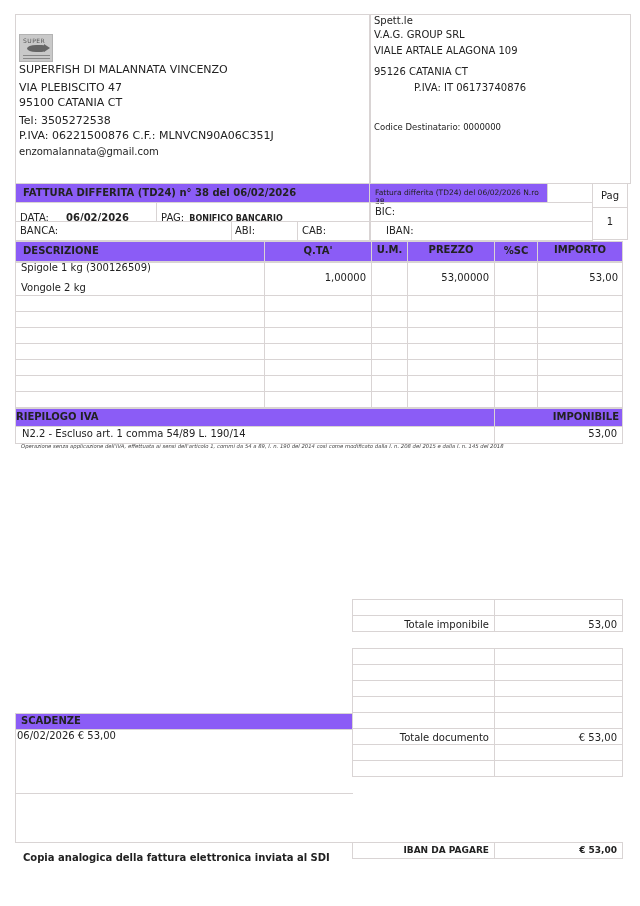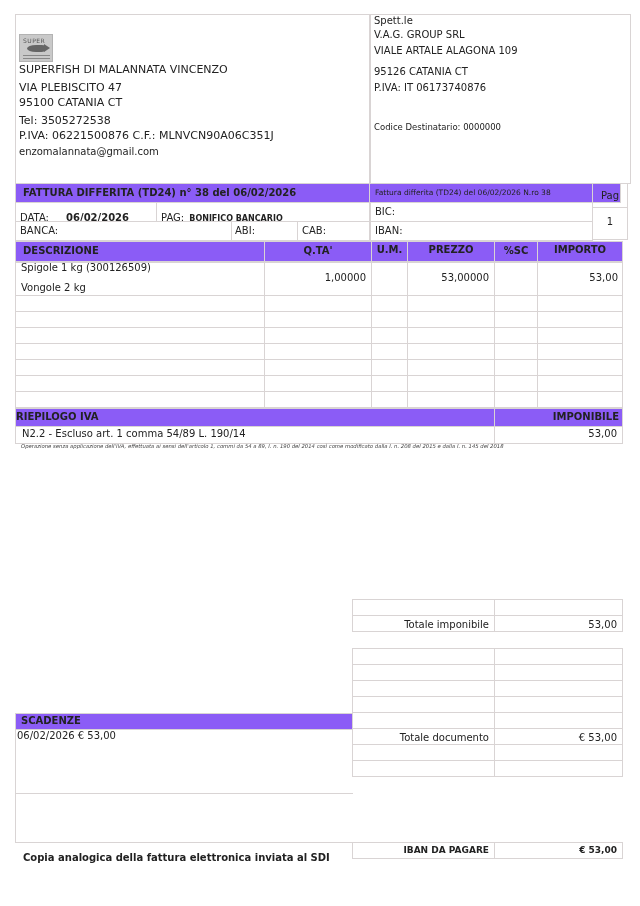--- a/index.html
+++ b/index.html
@@ -49,43 +49,43 @@
   <div style="top:114px;">Tel: 3505272538</div>
   <div style="top:129px;">P.IVA: 06221500876 C.F.: MLNVCN90A06C351J</div>
   <div style="top:146px;font-size:10px;">enzomalannata@gmail.com</div>
 </div>
 
 <div class="recv">
   <div style="top:15px;">Spett.le</div>
   <div style="top:29px;">V.A.G. GROUP SRL</div>
   <div style="top:45px;">VIALE ARTALE ALAGONA 109</div>
   <div style="top:66px;">95126 CATANIA CT</div>
-  <div style="top:82px;">P.IVA: IT 06173740876</div>
+  <div style="top:82px;margin-left:40px;">P.IVA: IT 06173740876</div>
   <div style="top:122px;font-size:8.5px;">Codice Destinatario: 0000000</div>
 </div>
 
 <div class="abs bd gray b t10" style="left:15px;top:183px;width:356px;height:20px;padding:3px 0 0 7px;">FATTURA DIFFERITA (TD24) n° 38 del 06/02/2026</div>
-<div class="abs bd gray t7" style="left:369px;top:183px;width:252px;height:20px;padding:4px 0 4px 5px;">Fattura differita (TD24) del 06/02/2026 N.ro 38</div>
+<div class="abs bd gray t7" style="left:369px;top:183px;width:179px;height:20px;padding:4px 0 4px 5px;">Fattura differita (TD24) del 06/02/2026 N.ro 38</div>
 <div class="abs bd t10 c" style="left:592px;top:183px;width:36px;height:25px;padding-top:6px;">Pag</div>
 <div class="abs bd t10 c" style="left:592px;top:207px;width:36px;height:33px;padding-top:8px;">1</div>
 
 <div class="abs bd" style="left:15px;top:202px;width:142px;height:20px;padding:3px 0 0 4px;">
   <span class="t10">DATA:</span>
   <span class="t10 b" style="margin-left:12px;">06/02/2026</span>
 </div>
 <div class="abs bd" style="left:156px;top:202px;width:215px;height:20px;padding:3px 0 0 4px;">
   <span class="t10">PAG:</span>
   <span class="t8 b">BONIFICO BANCARIO</span>
 </div>
 <div class="abs bd t10" style="left:369px;top:202px;width:224px;height:20px;padding:3px 0 0 5px;">BIC:</div>
 
 <div class="abs bd t10" style="left:15px;top:221px;width:217px;height:20px;padding:3px 0 0 4px;">BANCA:</div>
 <div class="abs bd t10" style="left:231px;top:221px;width:67px;height:20px;padding:3px 0 0 3px;">ABI:</div>
 <div class="abs bd t10" style="left:297px;top:221px;width:74px;height:20px;padding:3px 0 0 4px;">CAB:</div>
-<div class="abs bd t10" style="left:369px;top:221px;width:224px;height:20px;padding:3px 0 0 5px;">IBAN:</div>
+<div class="abs bd t10" style="left:369px;top:221px;width:224px;height:20px;padding:3px 0 0 16px;">IBAN:</div>
 
 <div class="abs bd gray b t10" style="left:15px;top:241px;width:250px;height:21px;padding:3px 0 0 7px;">DESCRIZIONE</div>
 <div class="abs bd gray b t10 c" style="left:264px;top:241px;width:108px;height:21px;padding-top:3px;">Q.TA'</div>
 <div class="abs bd gray b t10 c" style="left:371px;top:241px;width:37px;height:21px;padding-top:2px;">U.M.</div>
 <div class="abs bd gray b t10 c" style="left:407px;top:241px;width:88px;height:21px;padding-top:2px;">PREZZO</div>
 <div class="abs bd gray b t10 c" style="left:494px;top:241px;width:44px;height:21px;padding-top:3px;">%SC</div>
 <div class="abs bd gray b t10 c" style="left:537px;top:241px;width:86px;height:21px;padding-top:2px;">IMPORTO</div>
 
 <div class="abs bd" style="left:15px;top:262px;width:608px;height:34px;"></div>
 <div class="abs t10" style="left:21px;top:262px;">Spigole 1 kg (300126509)</div>

